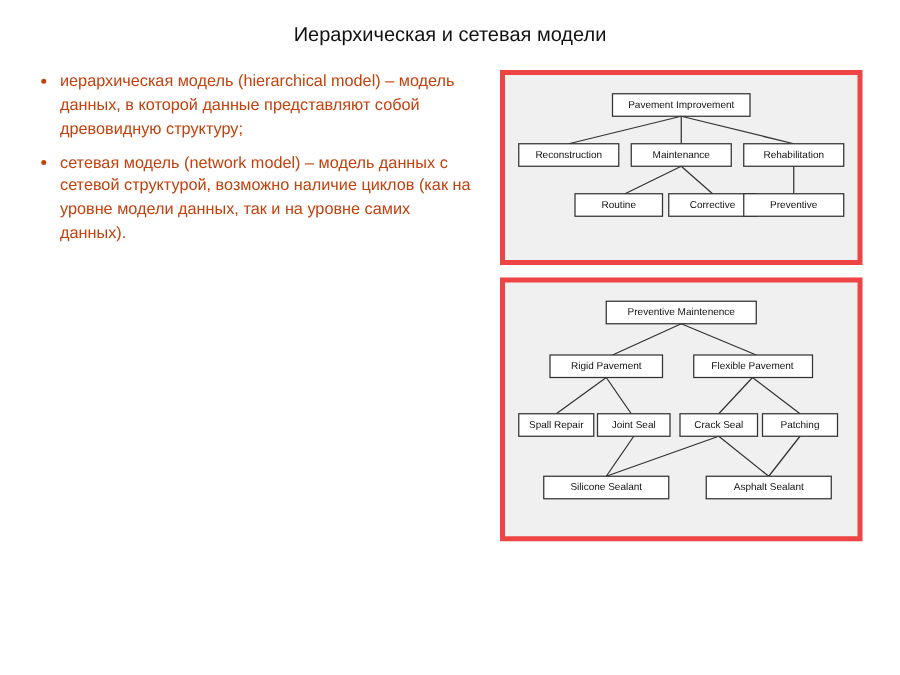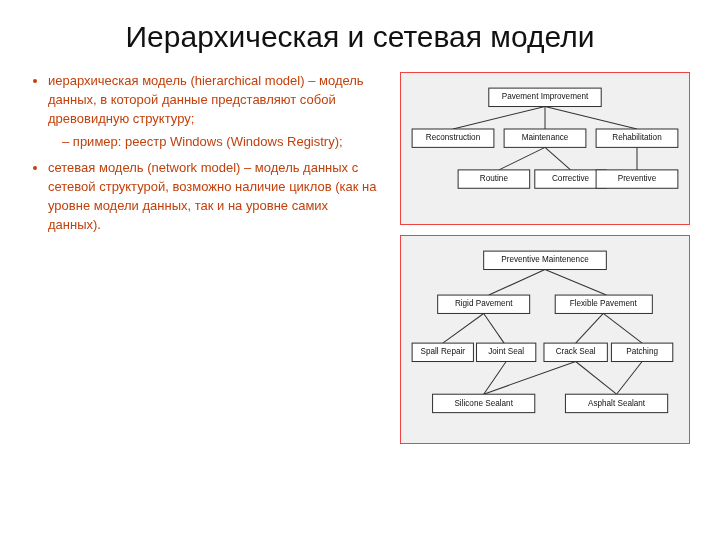--- a/index.html
+++ b/index.html
@@ -6,21 +6,21 @@
     body {
       background: #fff;
       font-family: Arial, sans-serif;
       width: 720px;
       height: 540px;
       overflow: hidden;
       padding: 20px 30px;
     }
     h1 {
       text-align: center;
-      font-size: 30px;
+      font-size: 16px;
       font-weight: normal;
       margin-bottom: 18px;
       color: #111;
     }
     .content {
       display: flex;
       gap: 16px;
     }
     .text-col {
       flex: 1;
@@ -44,21 +44,21 @@
       content: "– ";
     }
     .diagrams-col {
       width: 290px;
       display: flex;
       flex-direction: column;
       gap: 10px;
     }
     .diagram-box {
       background: #f0f0f0;
-      border: 1px solid #ef4444;
+      border: 4px solid #ef4444;
       padding: 10px 6px 8px 6px;
       position: relative;
     }
     
     svg.tree-svg {
       display: block;
       width: 100%;
     }
     .node-rect {
       fill: #fff;
@@ -81,25 +81,20 @@
 </head>
 <body>
 
 <h1>Иерархическая и сетевая модели</h1>
 
 <div class="content">
   <div class="text-col">
     <ul class="main-list">
       <li>
         <span>иерархическая модель (hierarchical model) – модель данных, в которой данные представляют собой древовидную структуру;</span>
-        <ul class="sub-list">
-          <li>
-            <span>пример: реестр Windows (Windows Registry);</span>
-          </li>
-        </ul>
       </li>
       <li>
         <span>сетевая модель (network model) – модель данных с сетевой структурой, возможно наличие циклов (как на уровне модели данных, так и на уровне самих данных).</span>
       </li>
     </ul>
   </div>
 
   <div class="diagrams-col">
 
     <div class="diagram-box">

